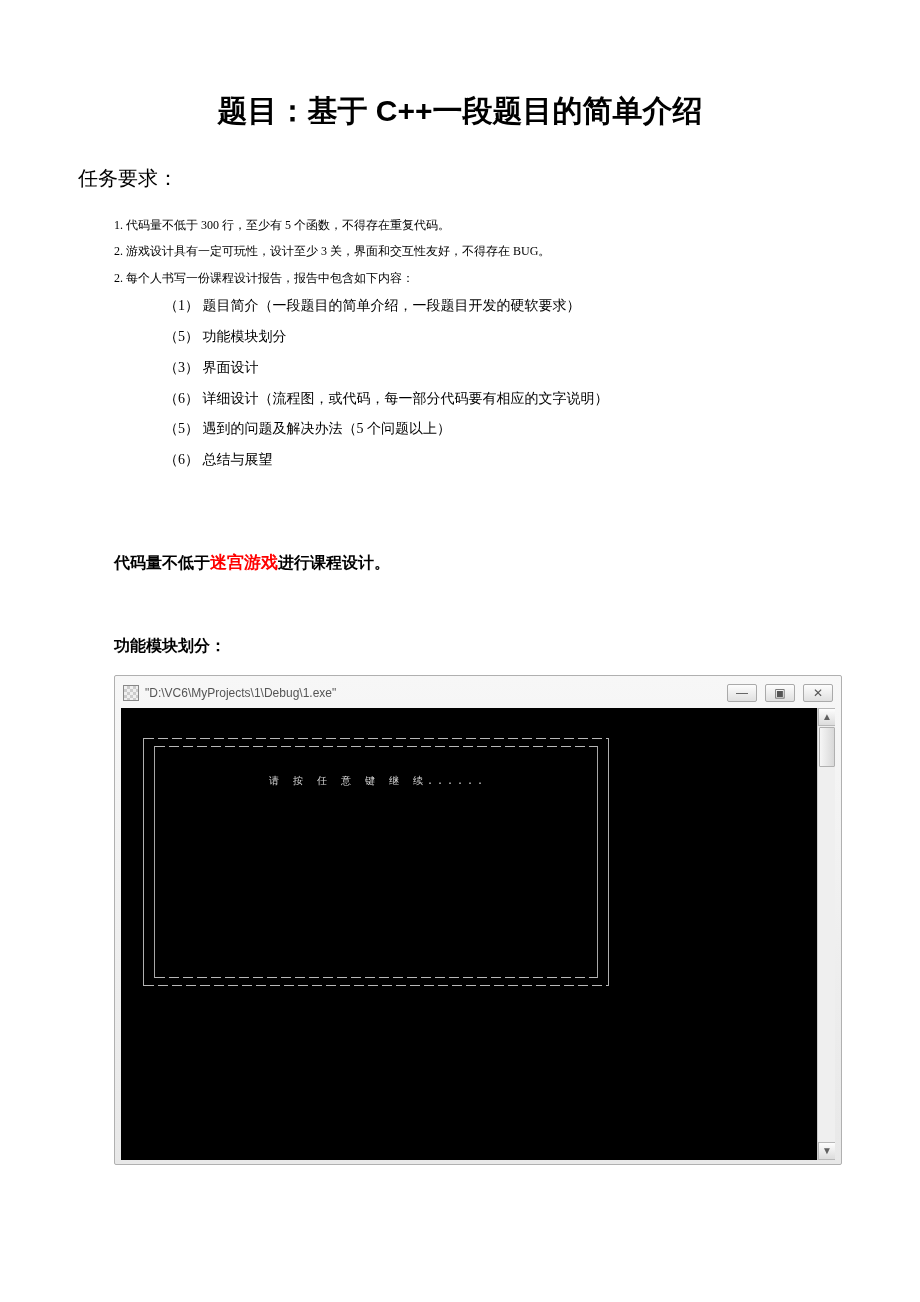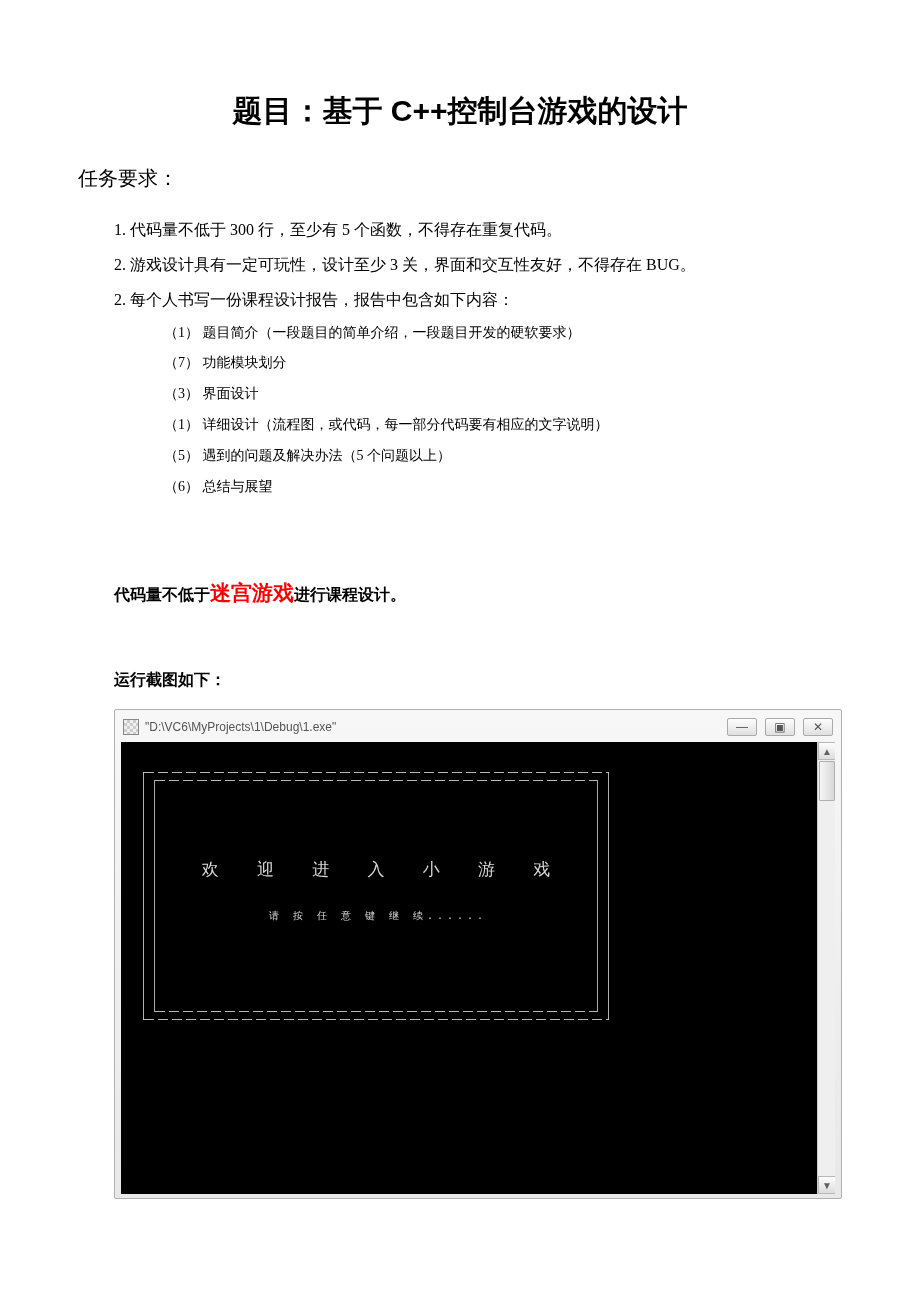--- a/index.html
+++ b/index.html
@@ -17,40 +17,40 @@
       margin-bottom: 24px;
       line-height: 1.4;
     }
     .section-heading {
       font-size: 20px;
       font-family: "SimSun", serif;
       margin-bottom: 12px;
       line-height: 2.2;
     }
     .req-item {
-      font-size: 16px;
+      font-size: 12px;
       line-height: 2.2;
       padding-left: 36px;
     }
     .sub-item {
       font-size: 14px;
       line-height: 2.2;
       padding-left: 86px;
     }
     .design-basis {
       font-size: 16px;
       font-weight: bold;
       font-family: "SimSun", serif;
       padding-left: 36px;
       margin-top: 70px;
       line-height: 2.0;
     }
     .maze-red {
       color: #ff0000;
-      font-size: 21px;
+      font-size: 17px;
       font-weight: bold;
       font-family: "SimHei", "黑体", sans-serif;
     }
     .screenshot-label {
       font-size: 16px;
       font-weight: bold;
       font-family: "SimSun", serif;
       padding-left: 36px;
       margin-top: 56px;
       margin-bottom: 18px;
@@ -199,60 +199,59 @@
       font-family: "SimSun", monospace;
       text-align: center;
       letter-spacing: 4px;
       padding-top: 28px;
       padding-left: 4px;
     }
   </style>
 </head>
 <body>
 
-<h1 class="title">题目：基于 C++控制台游戏的设计</h1>
+<h1 class="title">题目：基于 C++一段题目的简单介绍</h1>
 
 <div class="section-heading">任务要求：</div>
 
 <div class="req-item">1. 代码量不低于 300 行，至少有 5 个函数，不得存在重复代码。</div>
 <div class="req-item">2. 游戏设计具有一定可玩性，设计至少 3 关，界面和交互性友好，不得存在 BUG。</div>
 <div class="req-item">2. 每个人书写一份课程设计报告，报告中包含如下内容：</div>
 
 <div class="sub-item">（1） 题目简介（一段题目的简单介绍，一段题目开发的硬软要求）</div>
-<div class="sub-item">（7） 功能模块划分</div>
+<div class="sub-item">（5） 功能模块划分</div>
 <div class="sub-item">（3） 界面设计</div>
-<div class="sub-item">（1） 详细设计（流程图，或代码，每一部分代码要有相应的文字说明）</div>
+<div class="sub-item">（6） 详细设计（流程图，或代码，每一部分代码要有相应的文字说明）</div>
 <div class="sub-item">（5） 遇到的问题及解决办法（5 个问题以上）</div>
 <div class="sub-item">（6） 总结与展望</div>
 
 <div class="design-basis">
   <span>代码量不低于</span><span class="maze-red">迷宫游戏</span><span>进行课程设计。</span>
 </div>
 
-<div class="screenshot-label">运行截图如下：</div>
+<div class="screenshot-label">功能模块划分：</div>
 
 <div class="screenshot-wrap">
   <div class="win-frame">
     <div class="win-titlebar">
       <div class="win-icon"></div>
       <div class="win-path">"D:\VC6\MyProjects\1\Debug\1.exe"</div>
       <div class="win-ctrls">
         <div class="win-btn">—</div>
         <div class="win-btn">▣</div>
         <div class="win-btn">✕</div>
       </div>
     </div>
 
     <div class="console">
       <div class="console-inner">
         <div class="outer-box">
           <div class="hz-line-top"></div>
           <div class="inner-box">
             <div class="hz-line-top"></div>
-            <div class="console-text">欢 迎 进 入 小 游 戏</div>
             <div class="console-subtext">请 按 任 意 键 继 续......</div>
             <div class="hz-line-bot"></div>
           </div>
           <div class="hz-line-bot"></div>
         </div>
       </div>
       <div class="scrollbar">
         <div class="scroll-arrow up">▲</div>
         <div class="scroll-thumb"></div>
         <div class="scroll-arrow down">▼</div>

